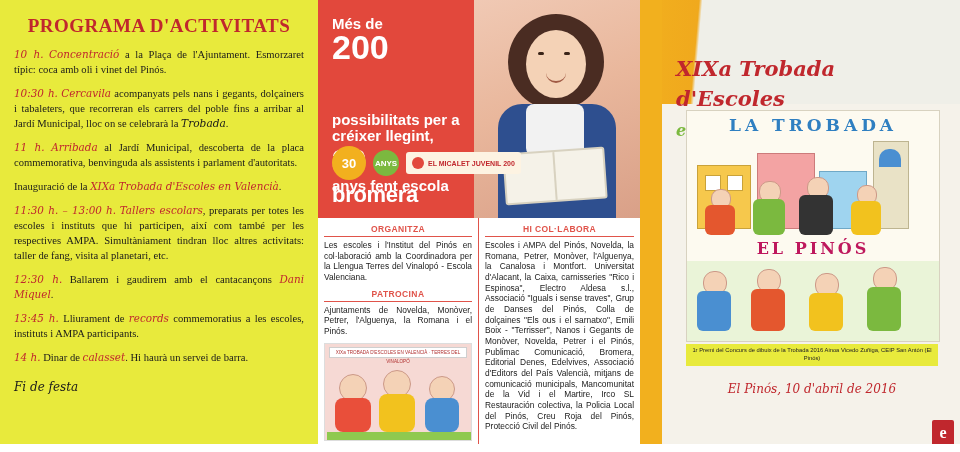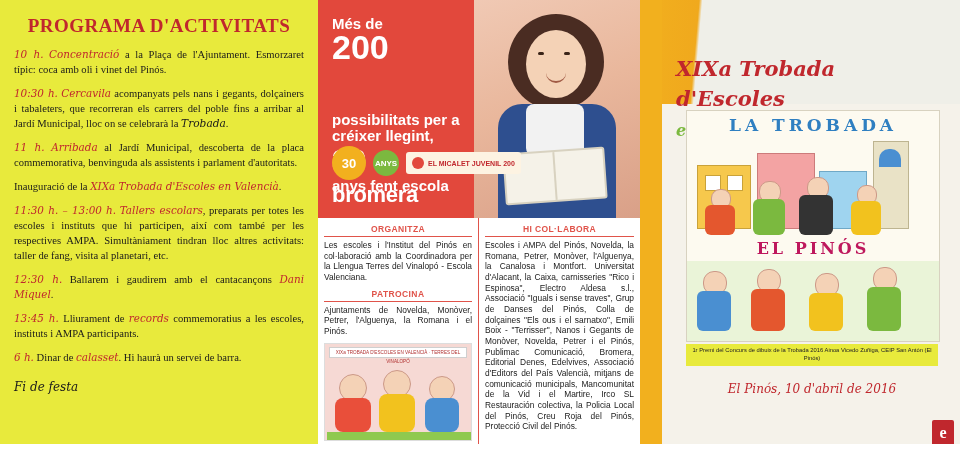--- a/index.html
+++ b/index.html
@@ -226,21 +226,21 @@
         <span class="hand">12:30 h.</span>
         <span>Ballarem i gaudirem amb el cantacançons </span><span class="hand">Dani Miquel</span><span>.</span>
       </p>
 
       <p class="prog-item">
         <span class="hand">13:45 h.</span>
         <span>Lliurament de </span><span class="hand">records</span><span> commemoratius a les escoles, instituts i AMPA participants.</span>
       </p>
 
       <p class="prog-item">
-        <span class="hand">6 h.</span>
+        <span class="hand">14 h.</span>
         <span>Dinar de </span><span class="hand">calasset</span><span>. Hi haurà un servei de barra.</span>
       </p>
 
       <div class="fi-festa">Fi de festa</div>
     </div>
   </div>
 
   <div class="ad">
     <div class="ad-photo">
       <div class="ad-girl-hair"></div>

